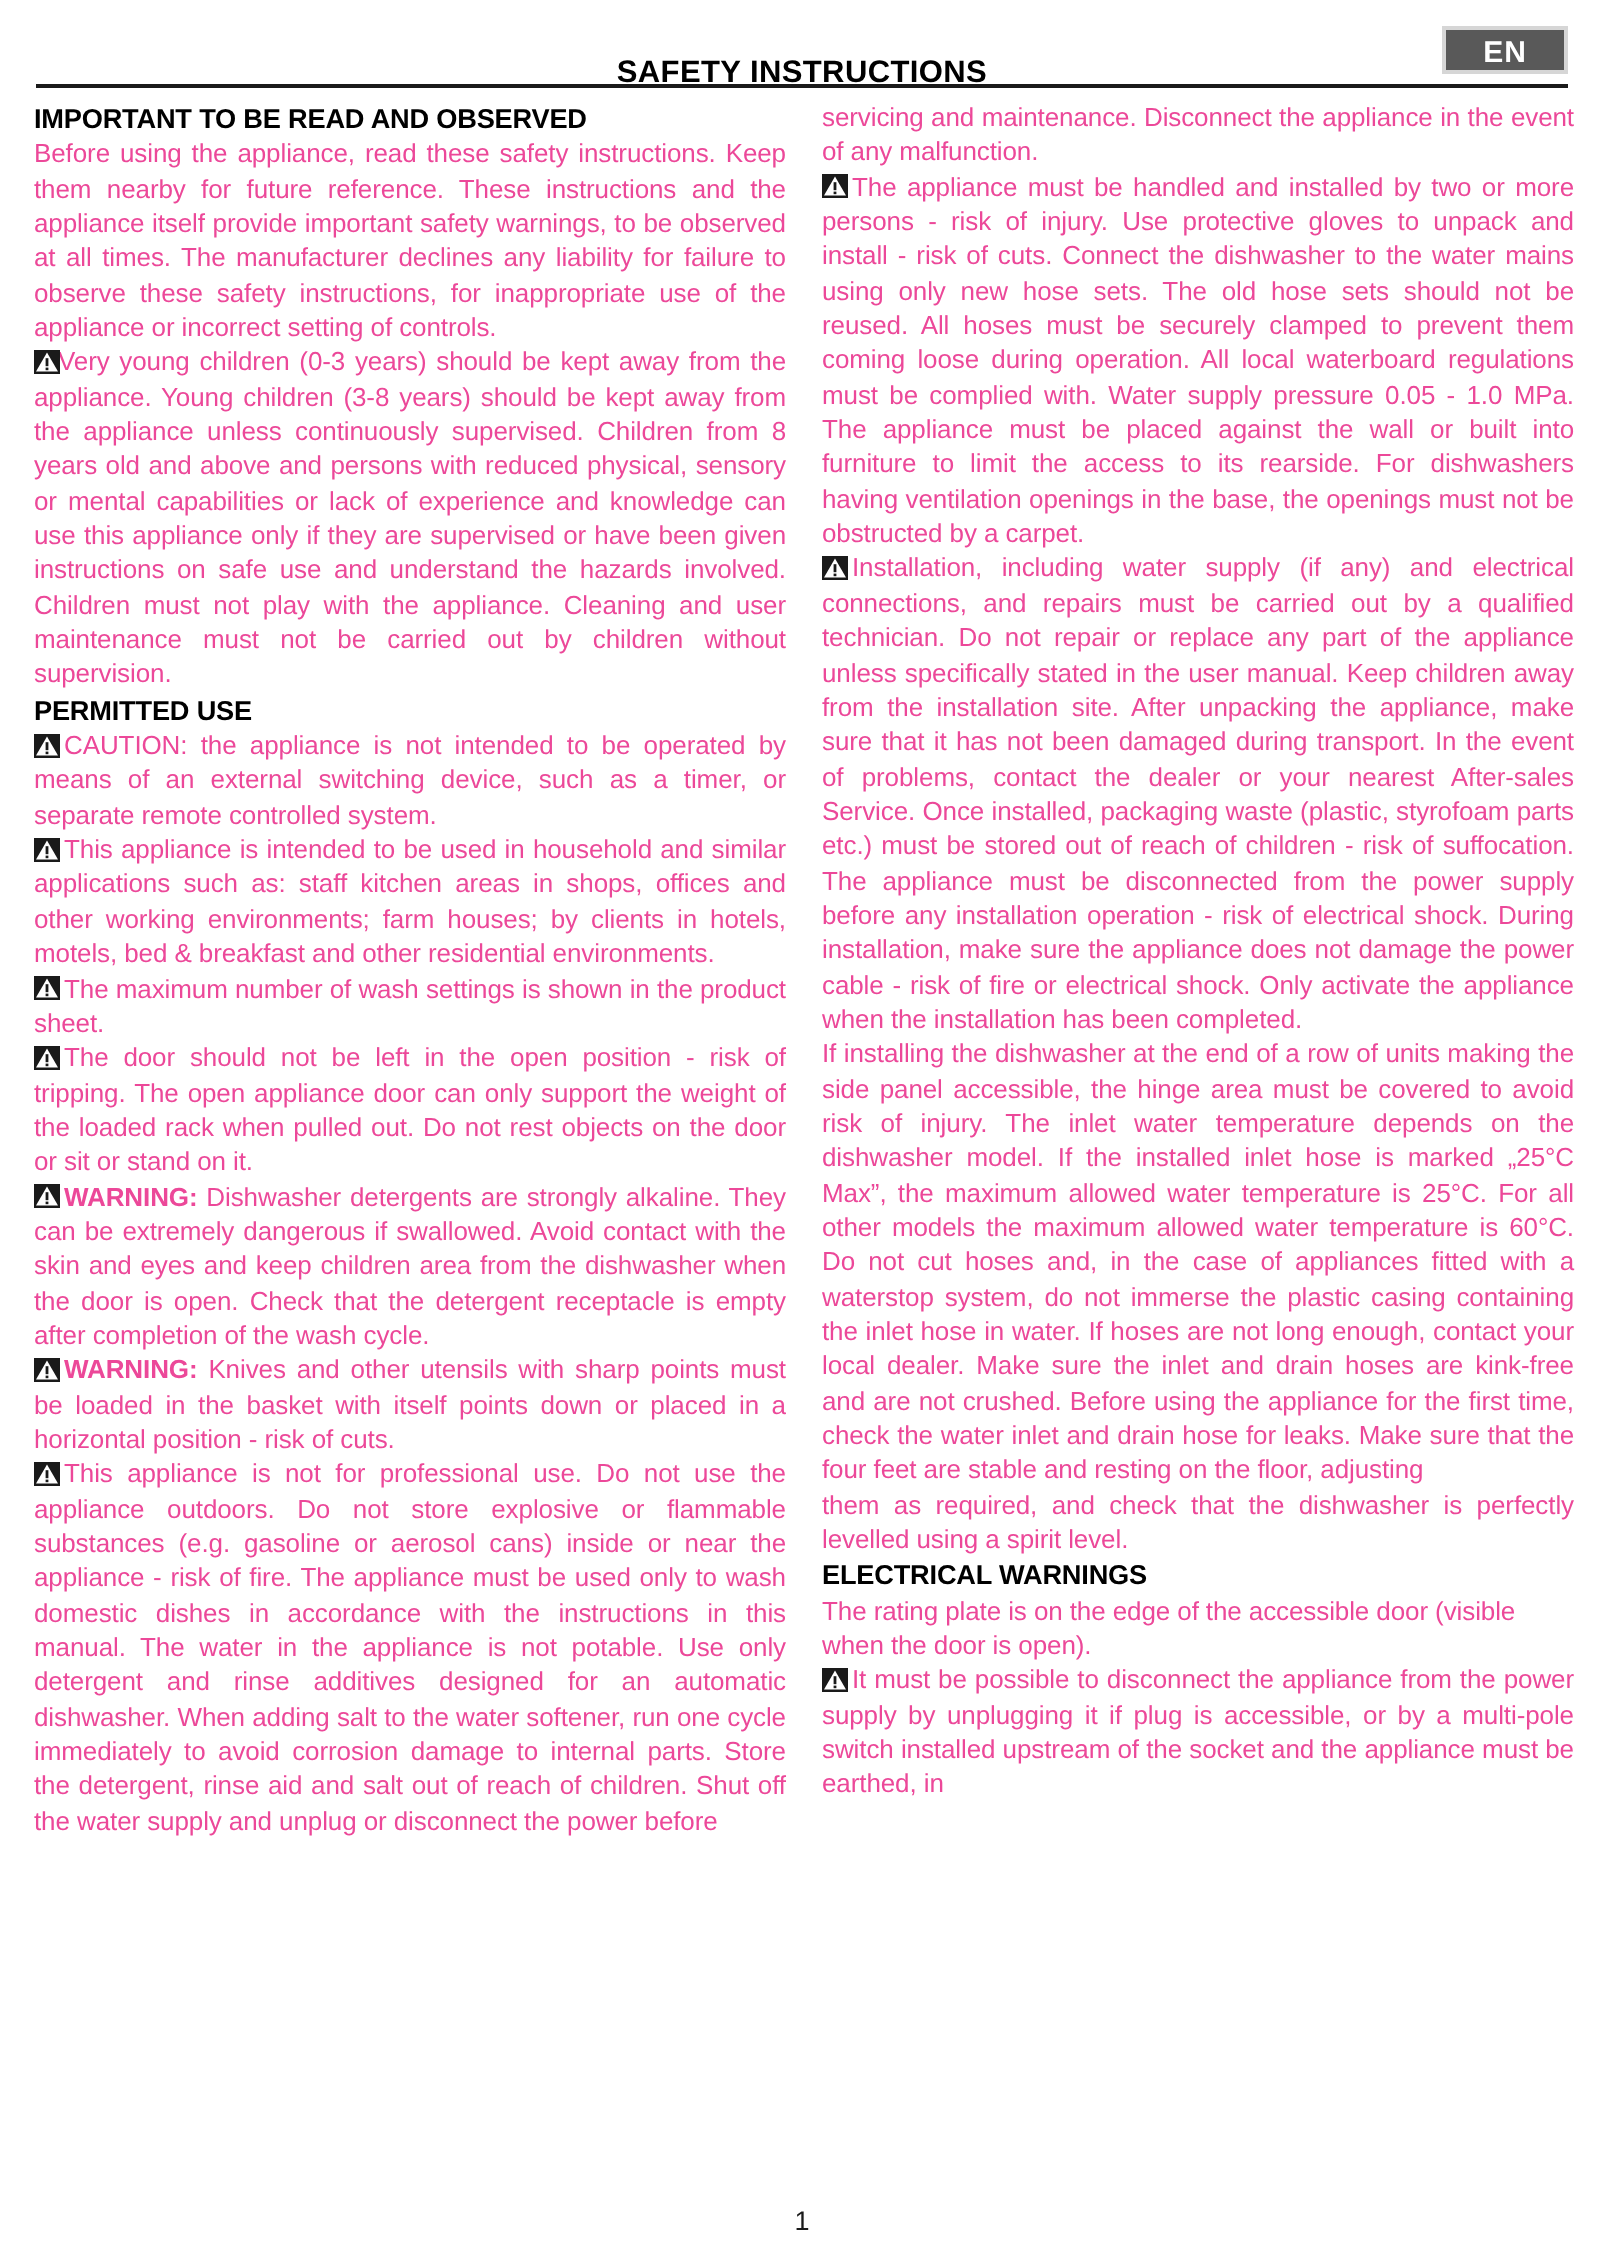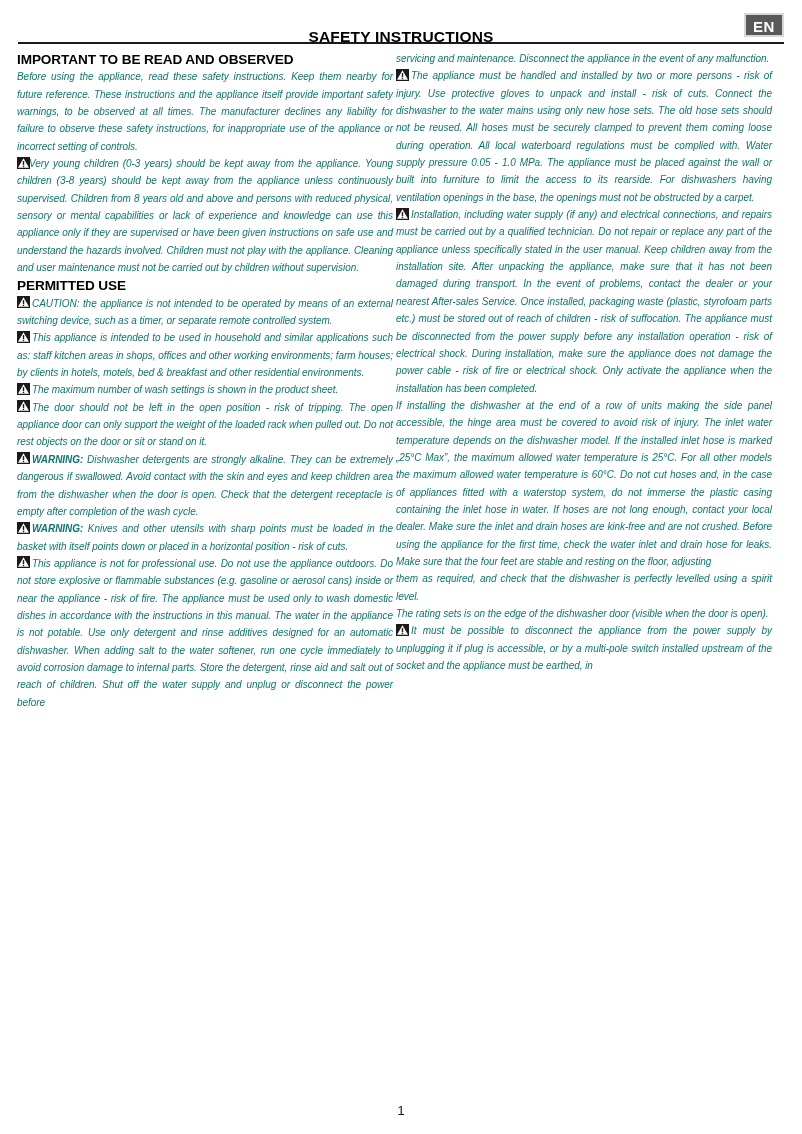--- a/index.html
+++ b/index.html
@@ -37,21 +37,21 @@
     font-size: 15.5px;
     font-weight: bold;
     letter-spacing: 0.2px;
     color: #000;
     margin-top: 12px;
   }
   .lang-badge {
     position: absolute;
     right: 0;
     top: 13px;
-    width: 40px;
+    width: 63px;
     height: 24px;
     background: #595959;
     border: 2px solid #d6d6d6;
     color: #ffffff;
     font-size: 15px;
     font-weight: bold;
     line-height: 24px;
     text-align: center;
     letter-spacing: 0.5px;
     box-sizing: border-box;
@@ -59,47 +59,46 @@
   .rule {
     margin: 0 18px;
     height: 2px;
     background: #1a1a1a;
   }
 
   
   .columns {
     margin: 6px 17px 0 17px;
     display: flex;
-    gap: 3px;
+    gap: 18px;
     align-items: flex-start;
   }
   .col {
     width: 376px;
     flex: 0 0 376px;
   }
 
   h2.sec {
     font-size: 13.6px;
     font-weight: bold;
     margin: 1px 0 0 0;
     line-height: 17.3px;
     color: #000;
     letter-spacing: -0.1px;
   }
 
   p.body {
-    font-size: 10px;
+    font-size: 13px;
     line-height: 17.35px;
     margin: 0;
     text-align: justify;
     text-justify: inter-word;
     letter-spacing: -0.05px;
-    color: #0f766e;
+    color: #ec4899;
     hyphens: none;
-    font-style: italic;
   }
   p.body.last-left { text-align: justify; }
 
   p.nojust { text-align: left; }
 
   .bold { font-weight: bold; margin-top: 40px; }
 
   
   .warn {
     display: inline-block;
@@ -220,22 +219,23 @@
               <rect x="0" y="0" width="13" height="12" fill="#1a1a1a"></rect>
               <polygon points="6.5,1.3 12,10.8 1,10.8" fill="#ffffff"></polygon>
               <rect x="5.8" y="4.1" width="1.4" height="4.0" fill="#1a1a1a"></rect>
               <rect x="5.8" y="8.8" width="1.4" height="1.3" fill="#1a1a1a"></rect>
             </svg></span><span>Installation, including water supply (if any) and electrical connections, and repairs must be carried out by a qualified technician. Do not repair or replace any part of the appliance unless specifically stated in the user manual. Keep children away from the installation site. After unpacking the appliance, make sure that it has not been damaged during transport. In the event of problems, contact the dealer or your nearest After-sales Service. Once installed, packaging waste (plastic, styrofoam parts etc.) must be stored out of reach of children - risk of suffocation. The appliance must be disconnected from the power supply before any installation operation - risk of electrical shock. During installation, make sure the appliance does not damage the power cable - risk of fire or electrical shock. Only activate the appliance when the installation has been completed.</span></p>
 
       <p class="body">If installing the dishwasher at the end of a row of units making the side panel accessible, the hinge area must be covered to avoid risk of injury. The inlet water temperature depends on the dishwasher model. If the installed inlet hose is marked „25°C Max”, the maximum allowed water temperature is 25°C. For all other models the maximum allowed water temperature is 60°C. Do not cut hoses and, in the case of appliances fitted with a waterstop system, do not immerse the plastic casing containing the inlet hose in water. If hoses are not long enough, contact your local dealer. Make sure the inlet and drain hoses are kink-free and are not crushed. Before using the appliance for the first time, check the water inlet and drain hose for leaks. Make sure that the four feet are stable and resting on the floor, adjusting</p>
 
       <p class="body">them as required, and check that the dishwasher is perfectly levelled using a spirit level.</p>
 
-
-      <p class="body nojust">The rating sets is on the edge of the dishwasher door (visible when the door is open).</p>
+      <h2 class="sec">ELECTRICAL WARNINGS</h2>
+
+      <p class="body nojust">The rating plate is on the edge of the accessible door (visible when the door is open).</p>
 
       <p class="body"><span class="warn"><svg width="13" height="12" viewBox="0 0 13 12">
               <rect x="0" y="0" width="13" height="12" fill="#1a1a1a"></rect>
               <polygon points="6.5,1.3 12,10.8 1,10.8" fill="#ffffff"></polygon>
               <rect x="5.8" y="4.1" width="1.4" height="4.0" fill="#1a1a1a"></rect>
               <rect x="5.8" y="8.8" width="1.4" height="1.3" fill="#1a1a1a"></rect>
             </svg></span><span>It must be possible to disconnect the appliance from the power supply by unplugging it if plug is accessible, or by a multi-pole switch installed upstream of the socket and the appliance must be earthed, in</span></p>
 
     </div>
   </div>

